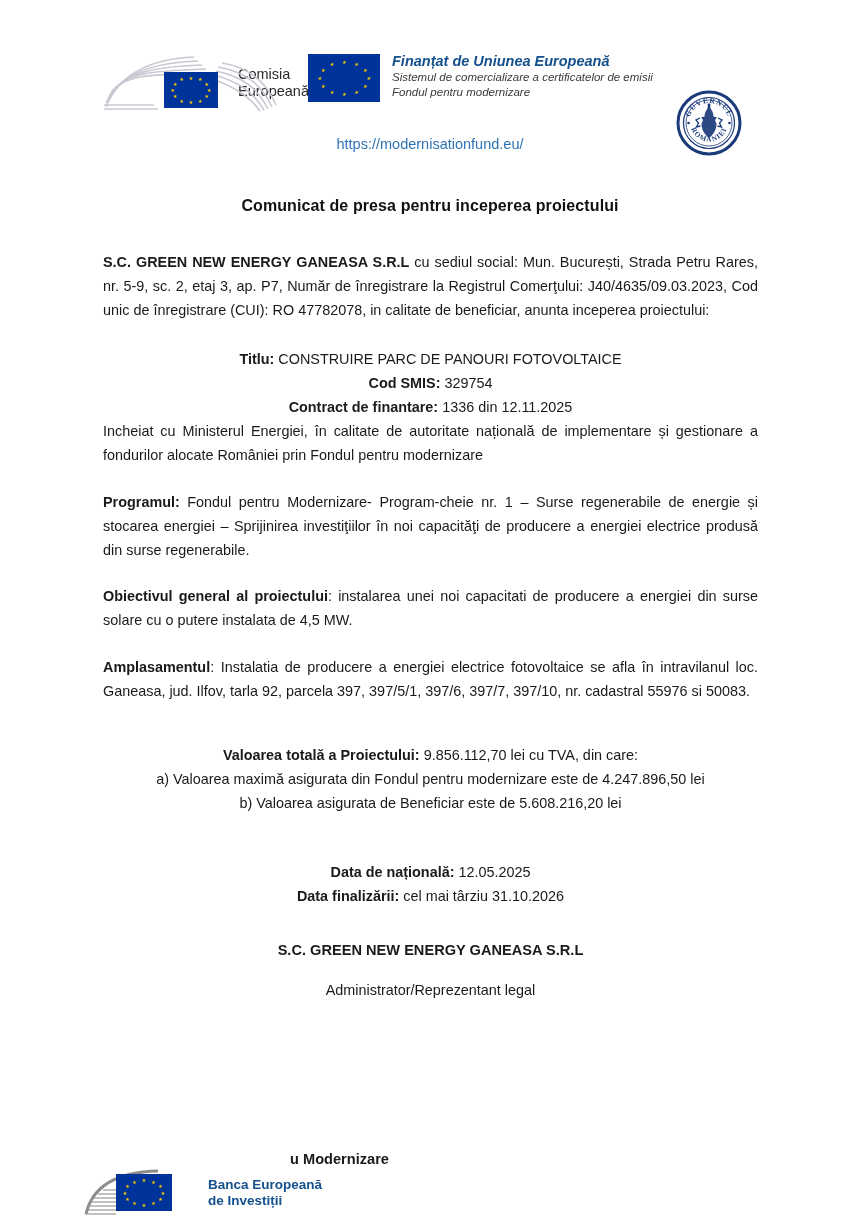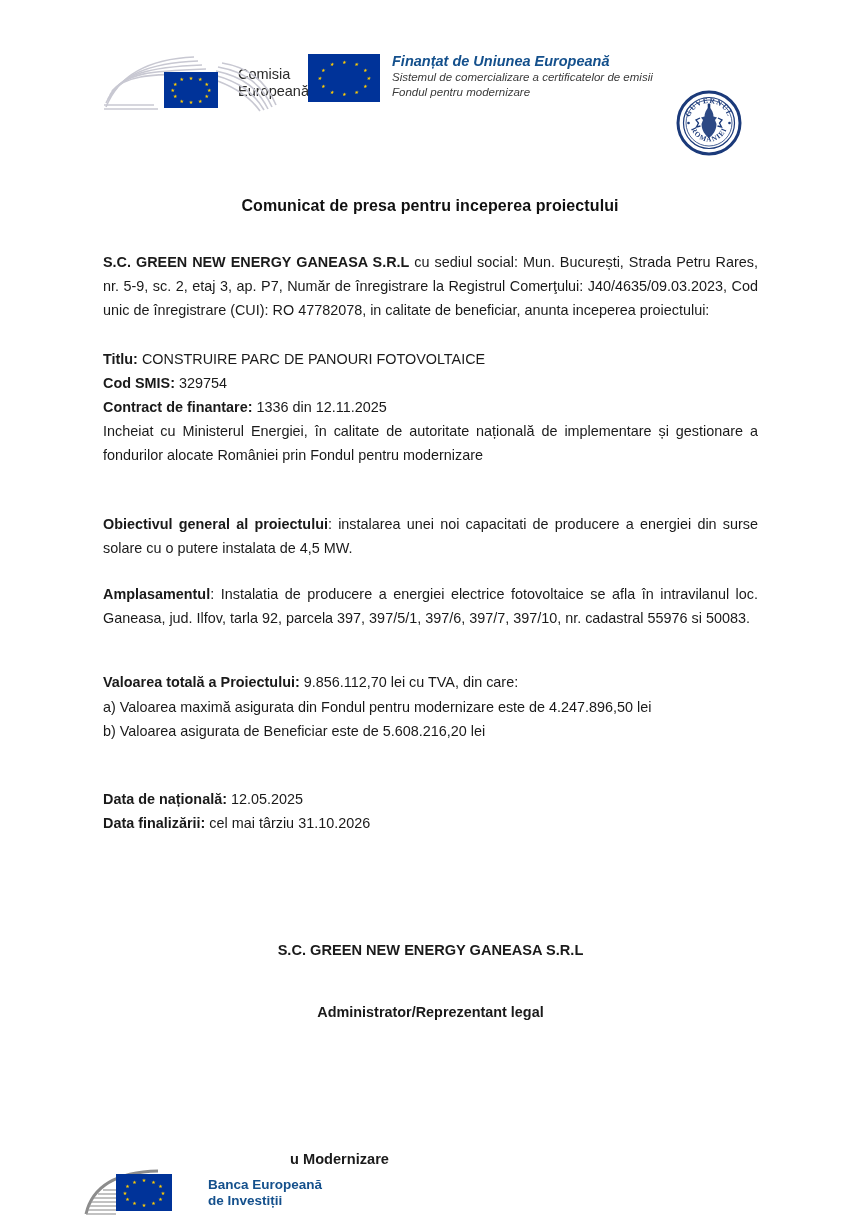--- a/index.html
+++ b/index.html
@@ -159,21 +159,21 @@
     width: 655px;
     font-size: 14.4px;
     line-height: 24.2px;
     color: #1a1a1a;
   }
   .para {
     text-align: justify;
     text-justify: inter-word;
     margin: 0;
   }
-  .para.nojust { text-align: left; }
+  .para.nojust { text-align: center; }
   .gap-lg { height: 24px; }
   .gap-md { height: 22px; }
   .gap-xl { height: 40px; }
   .gap-xxl { height: 44px; }
   b, .b { font-weight: bold; }
 
   
   .sig {
     position: absolute;
     left: 103px;
@@ -181,22 +181,22 @@
     width: 655px;
     text-align: center;
     font-size: 14.4px;
     line-height: 24px;
   }
   .sig-company {
     font-weight: bold;
     font-size: 14.6px;
   }
   .sig-role {
-    margin-top: 38px;
-    font-weight: bold;
+    margin-top: 16px;
+    font-weight: normal;
   }
   .sig-name {
     margin-top: 27px;
     font-weight: bold;
   }
 
   
   .footer {
     position: absolute;
     left: 0;
@@ -334,39 +334,43 @@
         <g fill="#1b3a7a">
           <path d="M33,16.5 C30,20 28.5,23 28.5,26.5 L25,27.5 L27,30 L25.5,34 C25.5,40 29,45 33,48 C37,45 40.5,40 40.5,34 L39,30 L41,27.5 L37.5,26.5 C37.5,23 36,20 33,16.5 Z" opacity="0.92"></path>
           <rect x="31.7" y="13.5" width="2.6" height="5" rx="0.6"></rect>
           <path d="M24,28 L20,30 L22.5,33 L20.5,37 L24.5,36" fill="none" stroke="#1b3a7a" stroke-width="1.3"></path>
           <path d="M42,28 L46,30 L43.5,33 L45.5,37 L41.5,36" fill="none" stroke="#1b3a7a" stroke-width="1.3"></path>
         </g>
       </svg>
     </div>
   </div>
 
+  <div class="url-line">
+    <span>https://modernisationfund.eu/</span>
+  </div>
 
   <div class="doc-title">Comunicat de presa pentru inceperea proiectului</div>
 
   <div class="content">
 
     <p class="para"><b>S.C. GREEN NEW ENERGY GANEASA S.R.L</b><span> cu sediul social: Mun. București, Strada Petru Rares, nr. 5-9, sc. 2, etaj 3, ap. P7, Număr de înregistrare la Registrul Comerţului: J40/4635/09.03.2023, Cod unic de înregistrare (CUI): RO 47782078, in calitate de beneficiar, anunta inceperea proiectului:</span></p>
 
     <div class="gap-lg"></div>
 
     <p class="para nojust"><b>Titlu:</b><span> CONSTRUIRE PARC DE PANOURI FOTOVOLTAICE</span></p>
 
     <p class="para nojust"><b>Cod SMIS:</b><span> 329754</span></p>
 
     <p class="para nojust"><b>Contract de finantare:</b><span> 1336 din 12.11.2025</span></p>
 
     <p class="para">Incheiat cu Ministerul Energiei, în calitate de autoritate națională de implementare și gestionare a fondurilor alocate României prin Fondul pentru modernizare</p>
 
     <div class="gap-md"></div>
 
+    <p class="para"><b>Programul:</b><span> Fondul pentru Modernizare- Program-cheie nr. 1 – Surse regenerabile de energie și stocarea energiei – Sprijinirea investiţiilor în noi capacităţi de producere a energiei electrice produsă din surse regenerabile.</span></p>
 
     <div class="gap-md"></div>
 
     <p class="para"><b>Obiectivul general al proiectului</b><span>: instalarea unei noi capacitati de producere a energiei din surse solare cu o putere instalata de 4,5 MW.</span></p>
 
     <div class="gap-md"></div>
 
     <p class="para"><b>Amplasamentul</b><span>: Instalatia de producere a energiei electrice fotovoltaice se afla în intravilanul loc. Ganeasa, jud. Ilfov, tarla 92, parcela 397, 397/5/1, 397/6, 397/7, 397/10, nr. cadastral 55976 si 50083.</span></p>
 
     <div class="gap-xl"></div>

